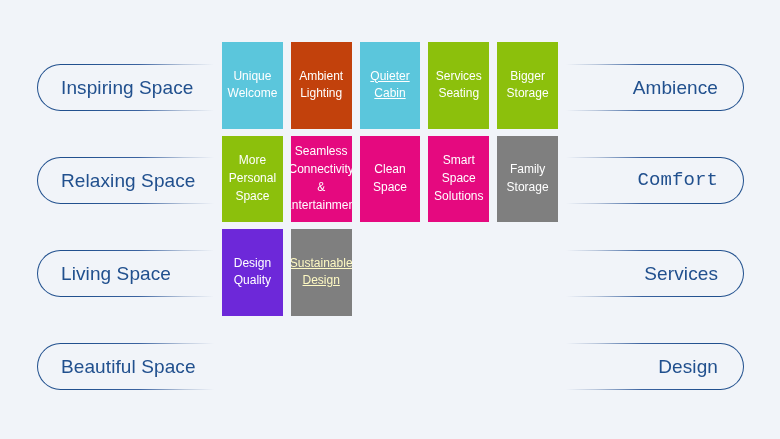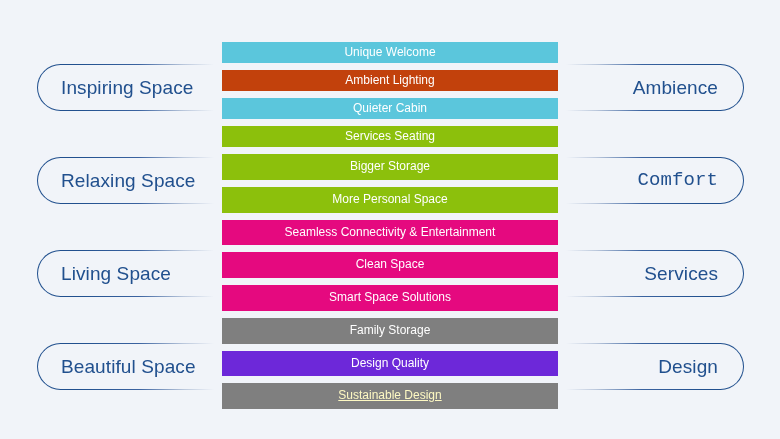--- a/index.html
+++ b/index.html
@@ -100,21 +100,21 @@
   }
 
   
   #grid {
     position: absolute;
     left: 222px;
     top: 42px;
     width: 336px;
     height: 367px;
     display: grid;
-    grid-template-columns: repeat(1, 1fr);
+    grid-template-columns: repeat(5, 1fr);
     grid-template-rows: repeat(4, 1fr);
     column-gap: 8px;
     row-gap: 7px;
   }
 
   .tile {
     display: flex;
     align-items: center;
     justify-content: center;
     text-align: center;
@@ -189,21 +189,21 @@
   </div>
 
   <div id="grid">
 
     <div class="tile" style="background-color: rgb(91, 198, 220); color: rgb(255, 255, 255);">
       <span class="tile-text">Unique Welcome</span>
     </div>
     <div class="tile" style="background-color: #c2410c; color: rgb(255, 255, 255);">
       <span class="tile-text">Ambient Lighting</span>
     </div>
-    <div class="tile" style="background-color: rgb(91, 198, 220); color: rgb(255, 255, 255);">
+    <div class="tile" style="background-color: rgb(91, 198, 220); color: rgb(255, 255, 255); text-decoration: underline;">
       <span class="tile-text">Quieter Cabin</span>
     </div>
 
     <div class="tile" style="background-color: rgb(140, 192, 12); color: rgb(255, 255, 255);">
       <span class="tile-text">Services Seating</span>
     </div>
     <div class="tile" style="background-color: rgb(140, 192, 12); color: rgb(255, 255, 255);">
       <span class="tile-text">Bigger Storage</span>
     </div>
     <div class="tile" style="background-color: rgb(140, 192, 12); color: rgb(255, 255, 255);">

